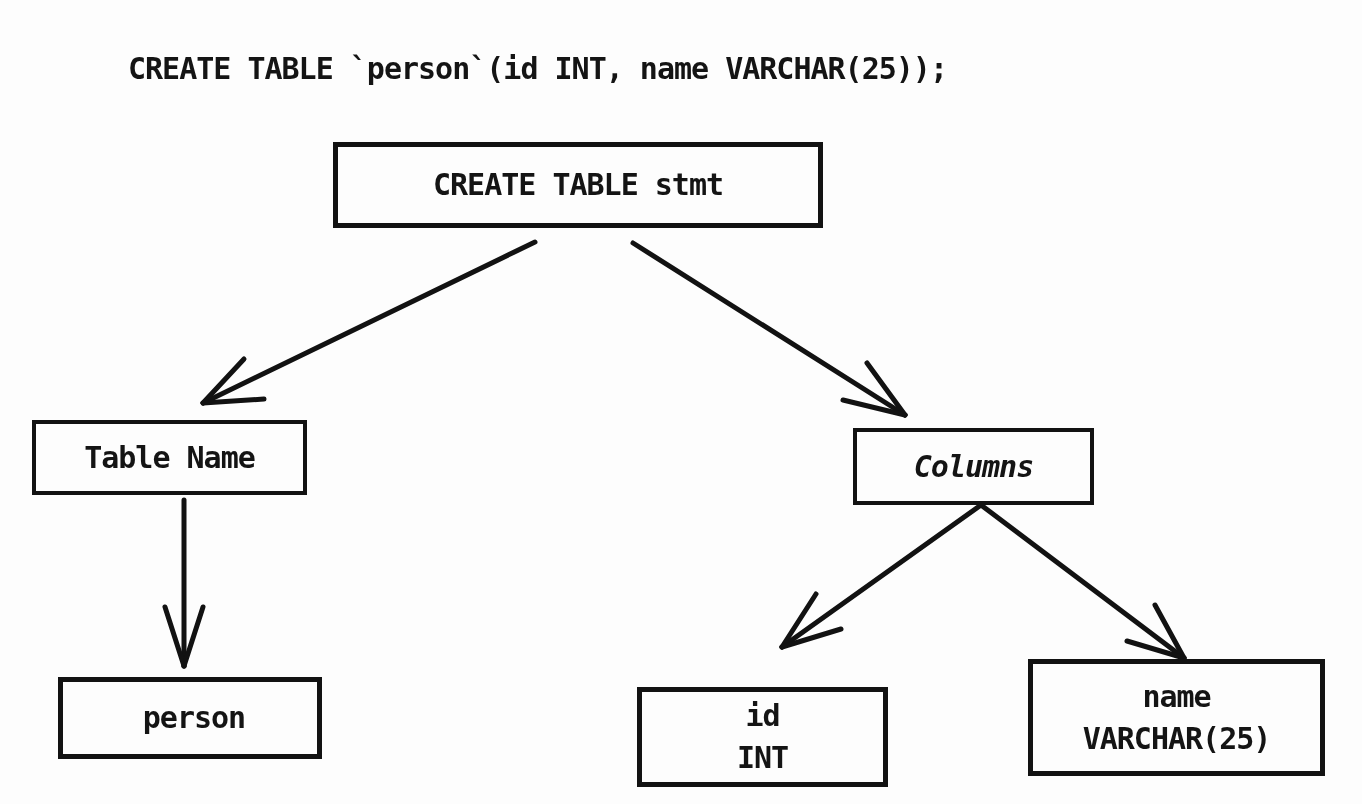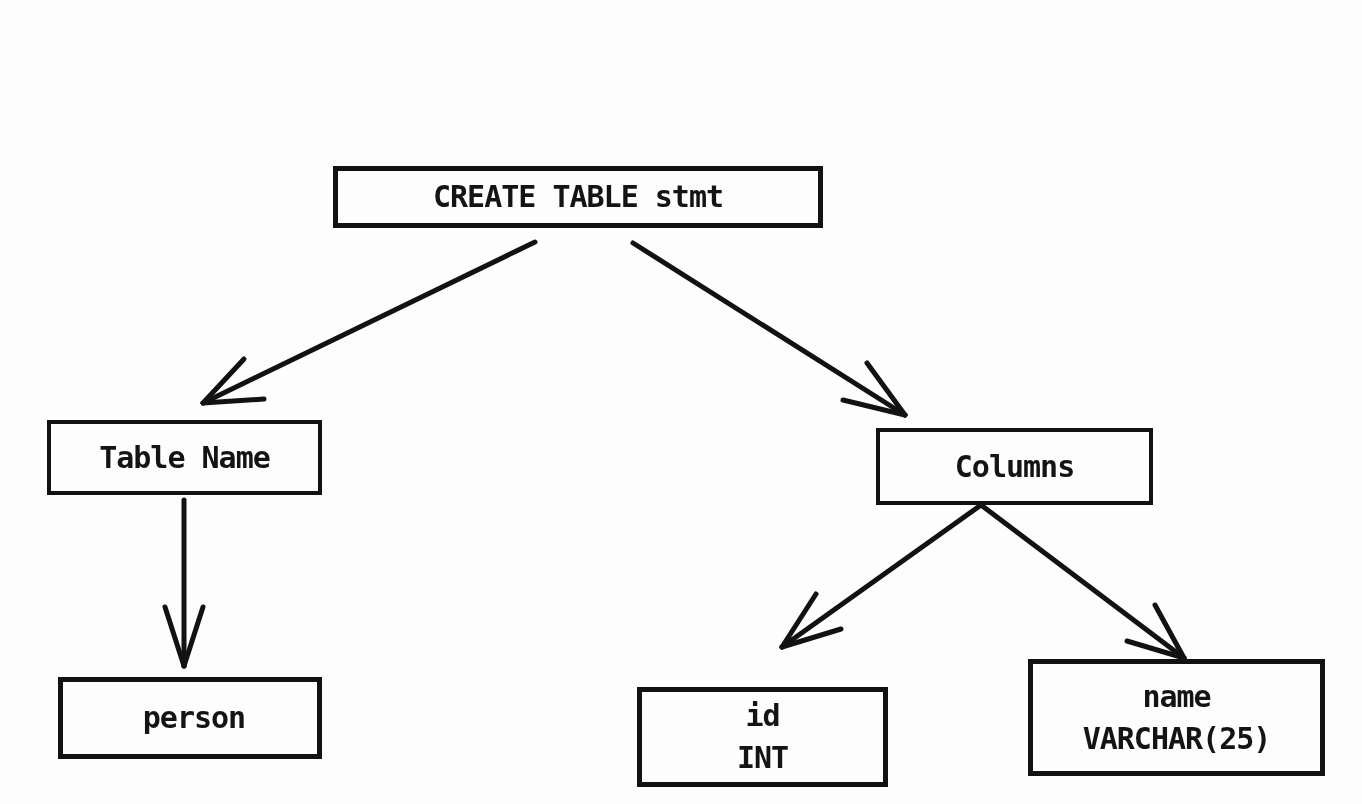--- a/index.html
+++ b/index.html
@@ -52,20 +52,21 @@
     line-height: 42px;
     white-space: pre;
     color: #141414;
   }
 </style>
 </head>
 <body>
 
 <div class="canvas">
 
+  <div class="code-line">CREATE TABLE `person`(id INT, name VARCHAR(25));</div>
 
   <svg class="arrow-layer" viewBox="0 0 1362 804" fill="none" stroke="#121212" stroke-width="5" stroke-linecap="round">
     <g>
       <path d="M535,242 L203,403"></path>
       <path d="M203,403 L264,399"></path>
       <path d="M203,403 L244,359"></path>
     </g>
     <g>
       <path d="M633,243 L905,415"></path>
       <path d="M905,415 L867,363"></path>
@@ -81,29 +82,29 @@
       <path d="M782,647 L816,594"></path>
       <path d="M782,647 L841,629"></path>
     </g>
     <g>
       <path d="M981,505 L1184,658"></path>
       <path d="M1184,658 L1155,605"></path>
       <path d="M1184,658 L1127,641"></path>
     </g>
   </svg>
 
-  <div class="node" style="left:333px; top:142px; width:490px; height:62px;margin-top:24px;">
+  <div class="node" style="left:333px; top:142px; width:490px; height:86px;">
     <span>CREATE TABLE stmt</span>
   </div>
 
-  <div class="node thin" style="left:47px; top:420px; width:275px; height:75px;">
+  <div class="node thin" style="left:32px; top:420px; width:275px; height:75px;">
     <span>Table Name</span>
   </div>
 
-  <div class="node thin" style="left:876px; top:428px; width:277px; height:77px;">
+  <div class="node thin" style="left:853px; top:428px; width:241px; height:77px;font-style:italic;">
     <span>Columns</span>
   </div>
 
   <div class="node" style="left:58px; top:677px; width:264px; height:82px;padding-left:8px;">
     <span>person</span>
   </div>
 
   <div class="node" style="left:637px; top:667px; width:251px; height:100px;margin-top:20px;">
     <span>id</span>
     <span>INT</span>

